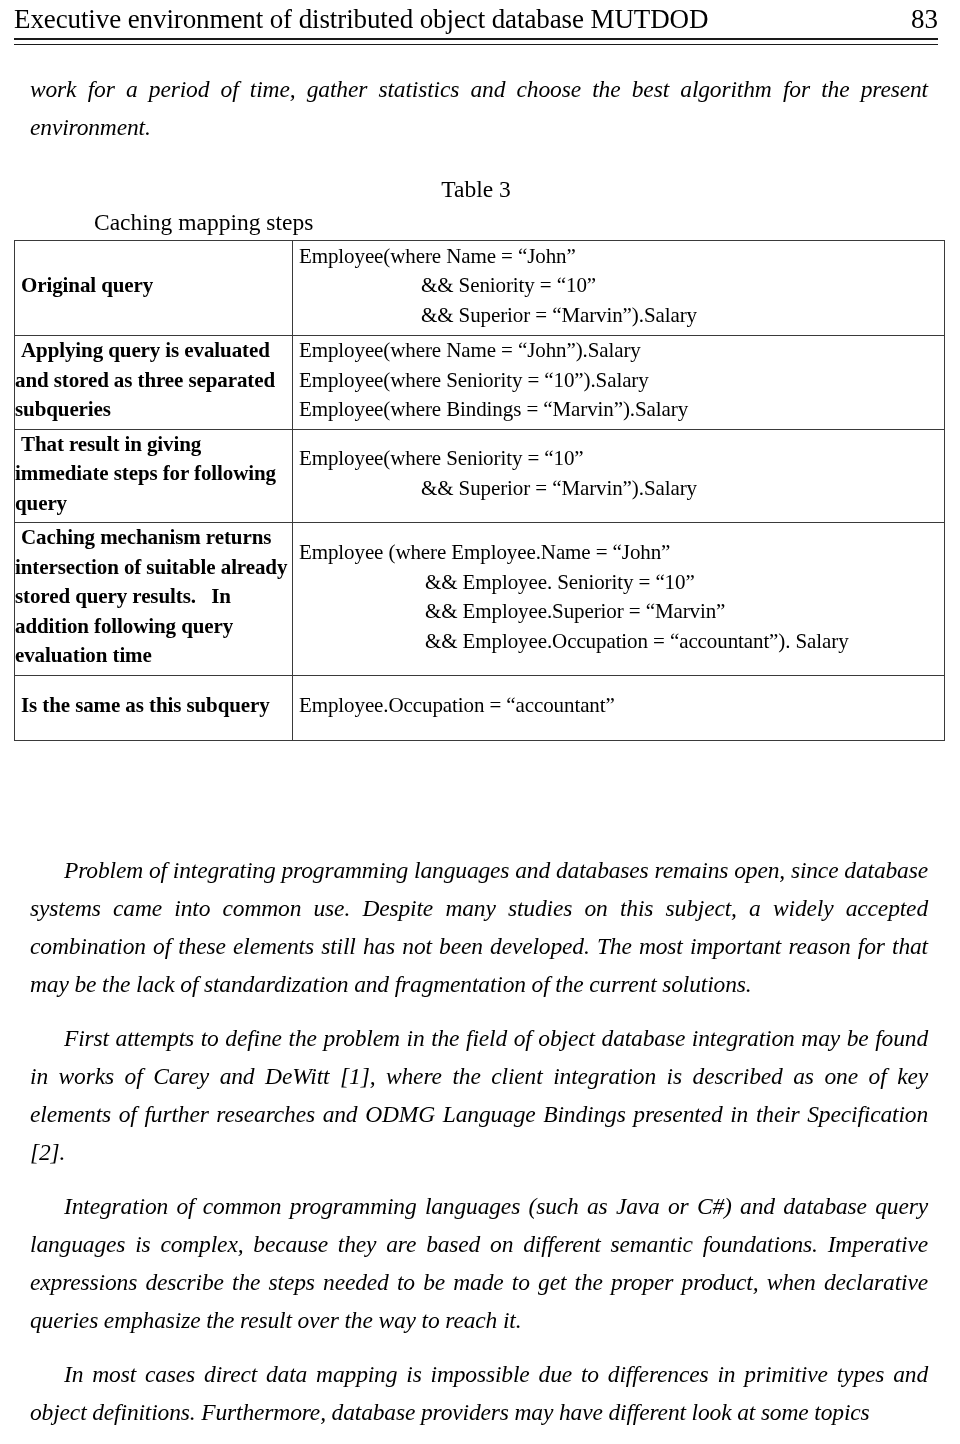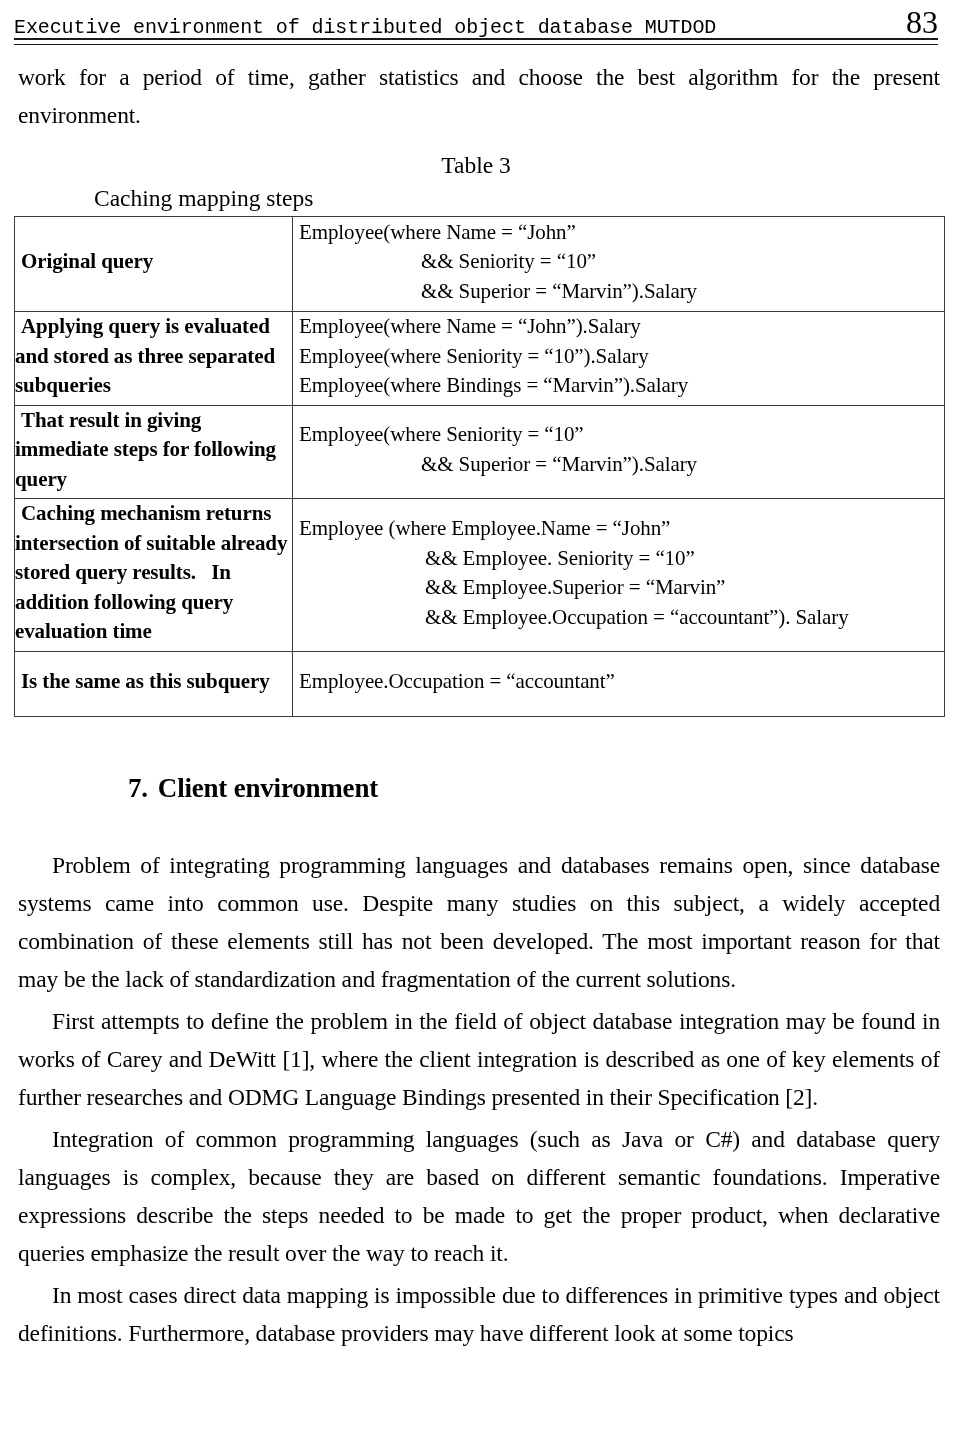--- a/index.html
+++ b/index.html
@@ -26,54 +26,54 @@
   .page-header {
     position: absolute;
     left: 14px;
     top: 4px;
     width: 924px;
     display: flex;
     align-items: baseline;
     justify-content: space-between;
   }
   .header-title {
-    font-size: 20px;
+    font-size: 27px;
     line-height: 1.15;
     letter-spacing: -0.1px;
     white-space: nowrap;
-    font-family: Liberation Mono, monospace;
   }
   .header-pageno {
-    font-size: 32px;
+    font-size: 27px;
     line-height: 1.15;
   }
   .header-rule {
     position: absolute;
     left: 14px;
     top: 38px;
     width: 924px;
     height: 4px;
     border-top: 2px solid #1a1a1a;
     border-bottom: 1px solid #1a1a1a;
   }
 
   
   .content {
     position: absolute;
     left: 14px;
     top: 54px;
     width: 930px;
   }
   p.body {
-    margin: 4px;
+    margin: 16px;
     font-size: 23.5px;
     line-height: 38px;
     text-align: justify;
     text-justify: inter-word;
     letter-spacing: -0.15px;
+    font-style: italic;
   }
   p.body.indent { text-indent: 34px; }
   p.body.cont   { text-indent: 0; }
   .gap-sm { height: 10px; }
 
   
   .table-label {
     margin: 0;
     font-size: 23.5px;
     line-height: 34px;
@@ -213,23 +213,20 @@
           </td>
           <td class="col-query">
             <span class="q-line">Employee.Occupation = “accountant”</span>
           </td>
         </tr>
       </tbody>
     </table>
 
     <div style="height:56px"></div>
 
-    <h2 class="section">
-      <span class="sec-num">7.</span><span>Client environment</span>
-    </h2>
 
     <div style="height:38px"></div>
 
     <p class="body indent">Problem of integrating programming languages and databases remains open, since database systems came into common use. Despite many studies on this subject, a widely accepted combination of these elements still has not been developed. The most important reason for that may be the lack of standardization and fragmentation of the current solutions.</p>
     <p class="body indent">First attempts to define the problem in the field of object database integration may be found in works of Carey and DeWitt [1], where the client integration is described as one of key elements of further researches and ODMG Language Bindings presented in their Specification [2].</p>
     <p class="body indent">Integration of common programming languages (such as Java or C#) and database query languages is complex, because they are based on different semantic foundations.  Imperative expressions describe the steps needed to be made to get the proper product, when declarative queries emphasize the result over the way to reach it.</p>
     <p class="body indent">In most cases direct data mapping is impossible due to differences in primitive types and object definitions. Furthermore, database providers may have different look at some topics</p>
 
   </div>
 </div>

